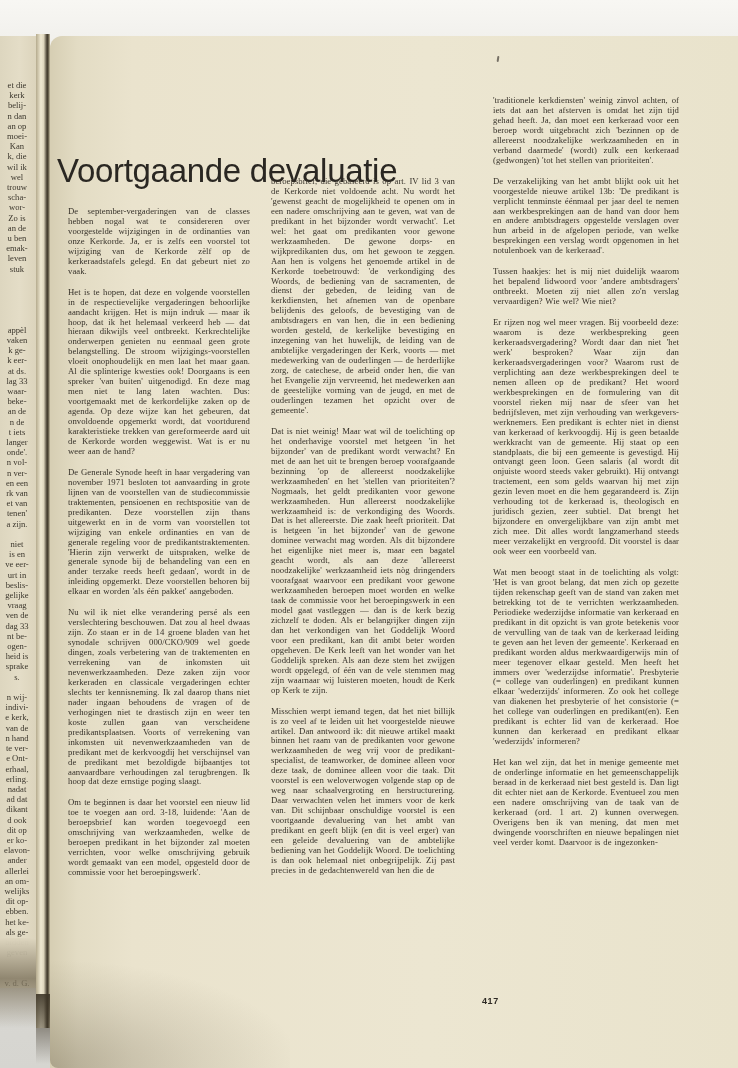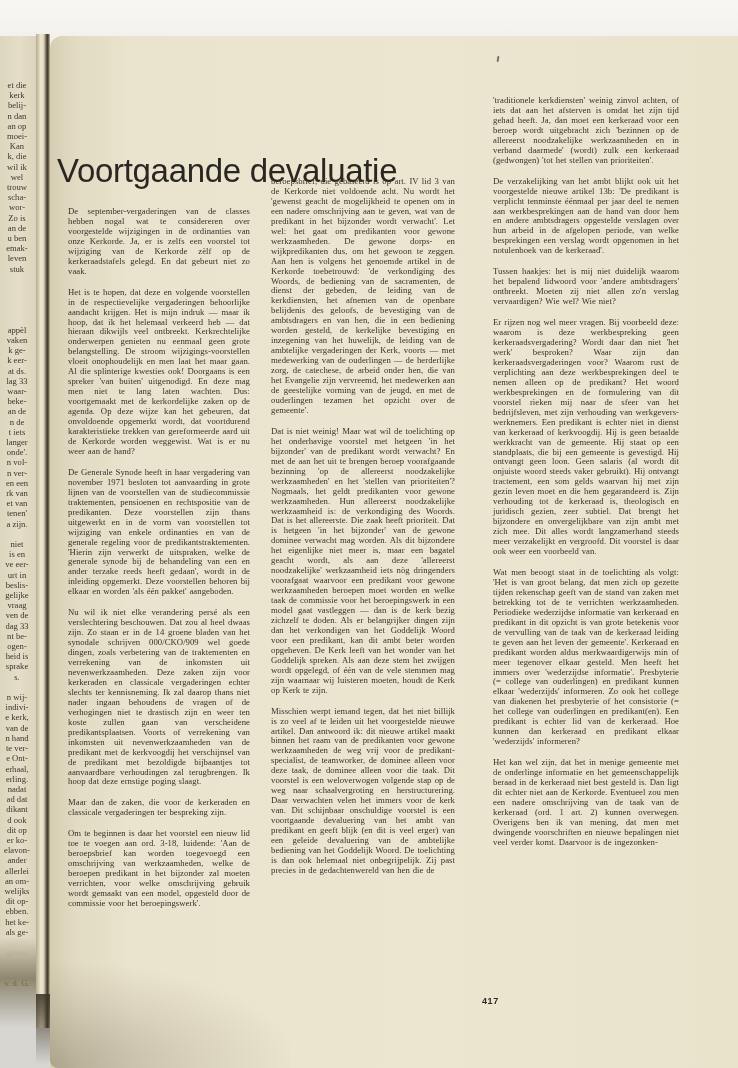--- a/index.html
+++ b/index.html
@@ -167,21 +167,20 @@
 
   <div class="speck"></div>
 
   <h1 class="title">Voortgaande devaluatie</h1>
 
   <div class="col" style="left:57px;top:196px;width:204px;">
       <p>De september-vergaderingen van de classes hebben nogal wat te considereren over voorgestelde wijzigingen in de ordinanties van onze Kerkorde. Ja, er is zelfs een voorstel tot wijziging van de Kerkorde zèlf op de kerkeraadstafels gelegd. En dat gebeurt niet zo vaak.</p>
       <p>Het is te hopen, dat deze en volgende voorstellen in de respectievelijke vergaderingen behoorlijke aandacht krijgen. Het is mijn indruk — maar ik hoop, dat ik het helemaal verkeerd heb — dat hieraan dikwijls veel ontbreekt. Kerkrechtelijke onderwerpen genieten nu eenmaal geen grote belangstelling. De stroom wijzigings-voorstellen vloeit onophoudelijk en men laat het maar gaan. Al die splinterige kwesties ook! Doorgaans is een spreker 'van buiten' uitgenodigd. En deze mag men niet te lang laten wachten. Dus: voortgemaakt met de kerkordelijke zaken op de agenda. Op deze wijze kan het gebeuren, dat onvoldoende opgemerkt wordt, dat voortdurend karakteristieke trekken van gereformeerde aard uit de Kerkorde worden weggewist. Wat is er nu weer aan de hand?</p>
       <p>De Generale Synode heeft in haar vergadering van november 1971 besloten tot aanvaarding in grote lijnen van de voorstellen van de studiecommissie traktementen, pensioenen en rechtspositie van de predikanten. Deze voorstellen zijn thans uitgewerkt en in de vorm van voorstellen tot wijziging van enkele ordinanties en van de generale regeling voor de predikantstraktementen. 'Hierin zijn verwerkt de uitspraken, welke de generale synode bij de behandeling van een en ander terzake reeds heeft gedaan', wordt in de inleiding opgemerkt. Deze voorstellen behoren bij elkaar en worden 'als één pakket' aangeboden.</p>
       <p>Nu wil ik niet elke verandering persé als een verslechtering beschouwen. Dat zou al heel dwaas zijn. Zo staan er in de 14 groene bladen van het synodale schrijven 000/CKO/909 wel goede dingen, zoals verbetering van de traktementen en verrekening van de inkomsten uit nevenwerkzaamheden. Deze zaken zijn voor kerkeraden en classicale vergaderingen echter slechts ter kennisneming. Ik zal daarop thans niet nader ingaan behoudens de vragen of de verhogingen niet te drastisch zijn en weer ten koste zullen gaan van verscheidene predikantsplaatsen. Voorts of verrekening van inkomsten uit nevenwerkzaamheden van de predikant met de kerkvoogdij het verschijnsel van de predikant met bezoldigde bijbaantjes tot aanvaardbare verhoudingen zal terugbrengen. Ik hoop dat deze ernstige poging slaagt.</p>
-      <p>Maar dan de zaken, die voor de kerkeraden en classicale vergaderingen ter bespreking zijn.</p>
       <p>Om te beginnen is daar het voorstel een nieuw lid toe te voegen aan ord. 3-18, luidende: 'Aan de beroepsbrief kan worden toegevoegd een omschrijving van werkzaamheden, welke de beroepen predikant in het bijzonder zal moeten verrichten, voor welke omschrijving gebruik wordt gemaakt van een model, opgesteld door de commissie voor het beroepingswerk'.</p>
     </div>
 
   <div class="col" style="left:260px;top:166px;width:206px;">
       <p>beroepsbrief, die gebaseerd is op art. IV lid 3 van de Kerkorde niet voldoende acht. Nu wordt het 'gewenst geacht de mogelijkheid te openen om in een nadere omschrijving aan te geven, wat van de predikant in het bijzonder wordt verwacht'. Let wel: het gaat om predikanten voor gewone werkzaamheden. De gewone dorps- en wijkpredikanten dus, om het gewoon te zeggen. Aan hen is volgens het genoemde artikel in de Kerkorde toebetrouwd: 'de verkondiging des Woords, de bediening van de sacramenten, de dienst der gebeden, de leiding van de kerkdiensten, het afnemen van de openbare belijdenis des geloofs, de bevestiging van de ambtsdragers en van hen, die in een bediening worden gesteld, de kerkelijke bevestiging en inzegening van het huwelijk, de leiding van de ambtelijke vergaderingen der Kerk, voorts — met medewerking van de ouderlingen — de herderlijke zorg, de catechese, de arbeid onder hen, die van het Evangelie zijn vervreemd, het medewerken aan de geestelijke vorming van de jeugd, en met de ouderlingen tezamen het opzicht over de gemeente'.</p>
       <p>Dat is niet weinig! Maar wat wil de toelichting op het onderhavige voorstel met hetgeen 'in het bijzonder' van de predikant wordt verwacht? En met de aan het uit te brengen beroep voorafgaande bezinning 'op de allereerst noodzakelijke werkzaamheden' en het 'stellen van prioriteiten'? Nogmaals, het geldt predikanten voor gewone werkzaamheden. Hun allereerst noodzakelijke werkzaamheid is: de verkondiging des Woords. Dat is het allereerste. Die zaak heeft prioriteit. Dat is hetgeen 'in het bijzonder' van de gewone dominee verwacht mag worden. Als dit bijzondere het eigenlijke niet meer is, maar een bagatel geacht wordt, als aan deze 'allereerst noodzakelijke' werkzaamheid iets nòg dringenders voorafgaat waarvoor een predikant voor gewone werkzaamheden beroepen moet worden en welke taak de commissie voor het beroepingswerk in een model gaat vastleggen — dan is de kerk bezig zichzelf te doden. Als er belangrijker dingen zijn dan het verkondigen van het Goddelijk Woord voor een predikant, kan dit ambt beter worden opgeheven. De Kerk leeft van het wonder van het Goddelijk spreken. Als aan deze stem het zwijgen wordt opgelegd, of één van de vele stemmen mag zijn waarnaar wij luisteren moeten, houdt de Kerk op Kerk te zijn.</p>
       <p>Misschien werpt iemand tegen, dat het niet billijk is zo veel af te leiden uit het voorgestelde nieuwe artikel. Dan antwoord ik: dit nieuwe artikel maakt binnen het raam van de predikanten voor gewone werkzaamheden de weg vrij voor de predikant-specialist, de teamworker, de dominee alleen voor deze taak, de dominee alleen voor die taak. Dit voorstel is een weloverwogen volgende stap op de weg naar schaalvergroting en herstructurering. Daar verwachten velen het immers voor de kerk van. Dit schijnbaar onschuldige voorstel is een voortgaande devaluering van het ambt van predikant en geeft blijk (en dit is veel erger) van een geleide devaluering van de ambtelijke bediening van het Goddelijk Woord. De toelichting is dan ook helemaal niet onbegrijpelijk. Zij past precies in de gedachtenwereld van hen die de</p>
     </div>
 
   <div class="col" style="left:482px;top:85px;width:208px;">

